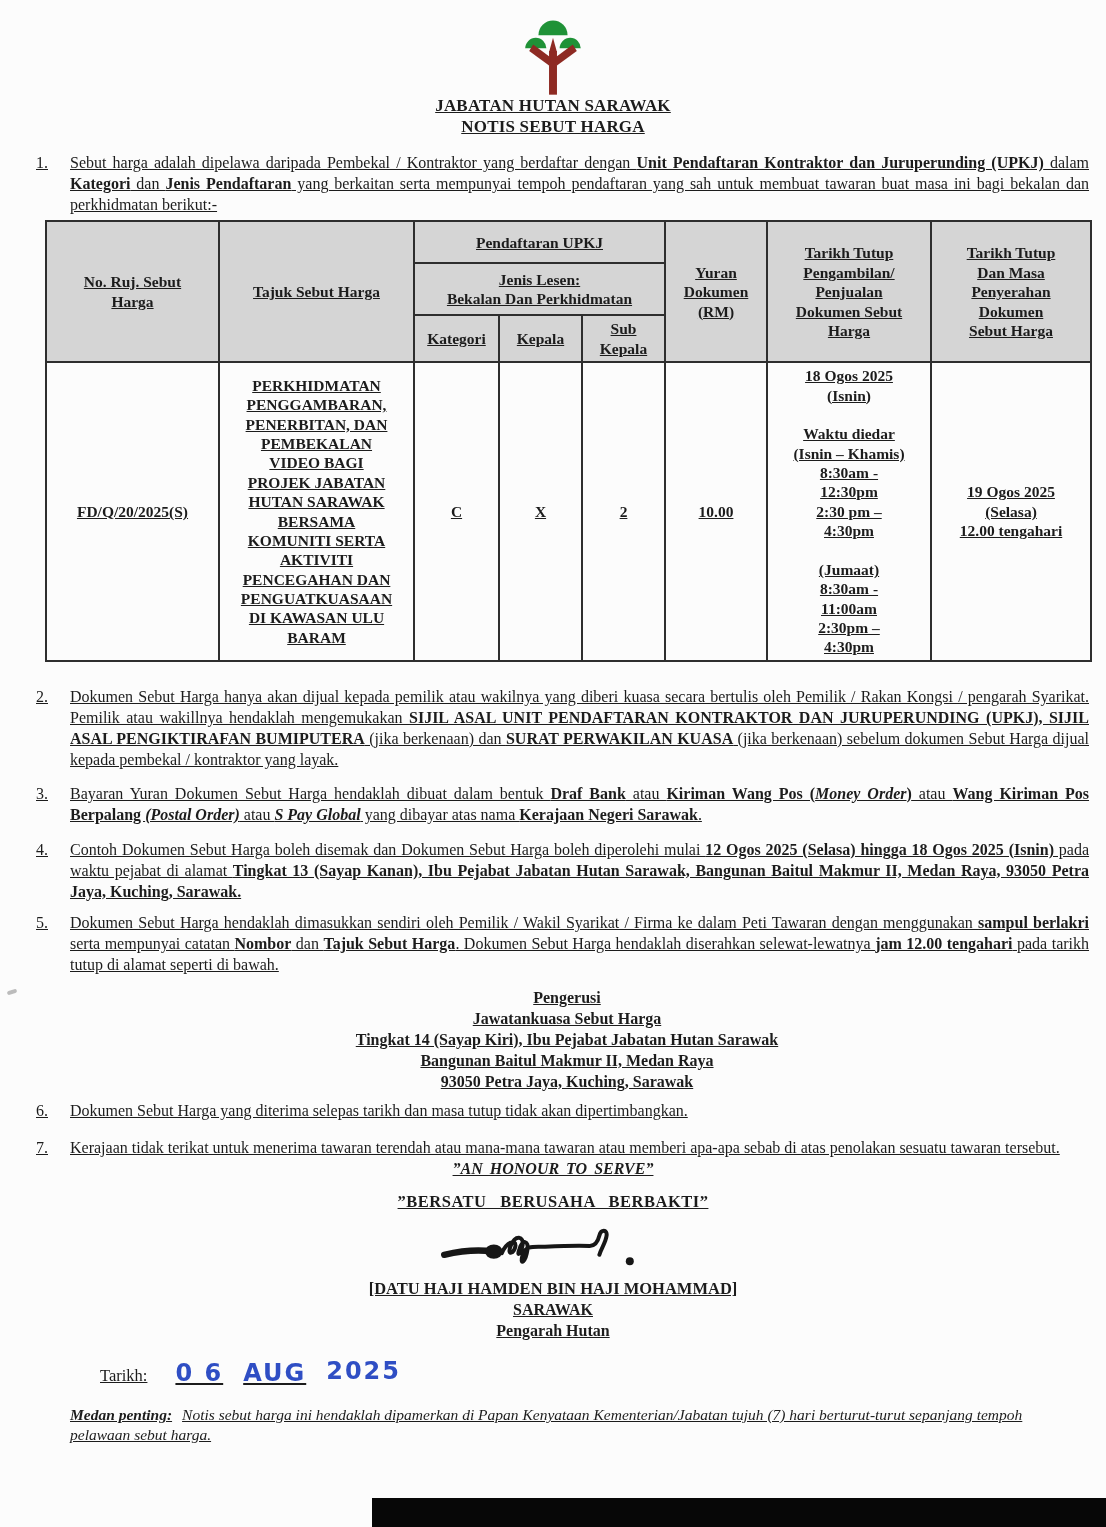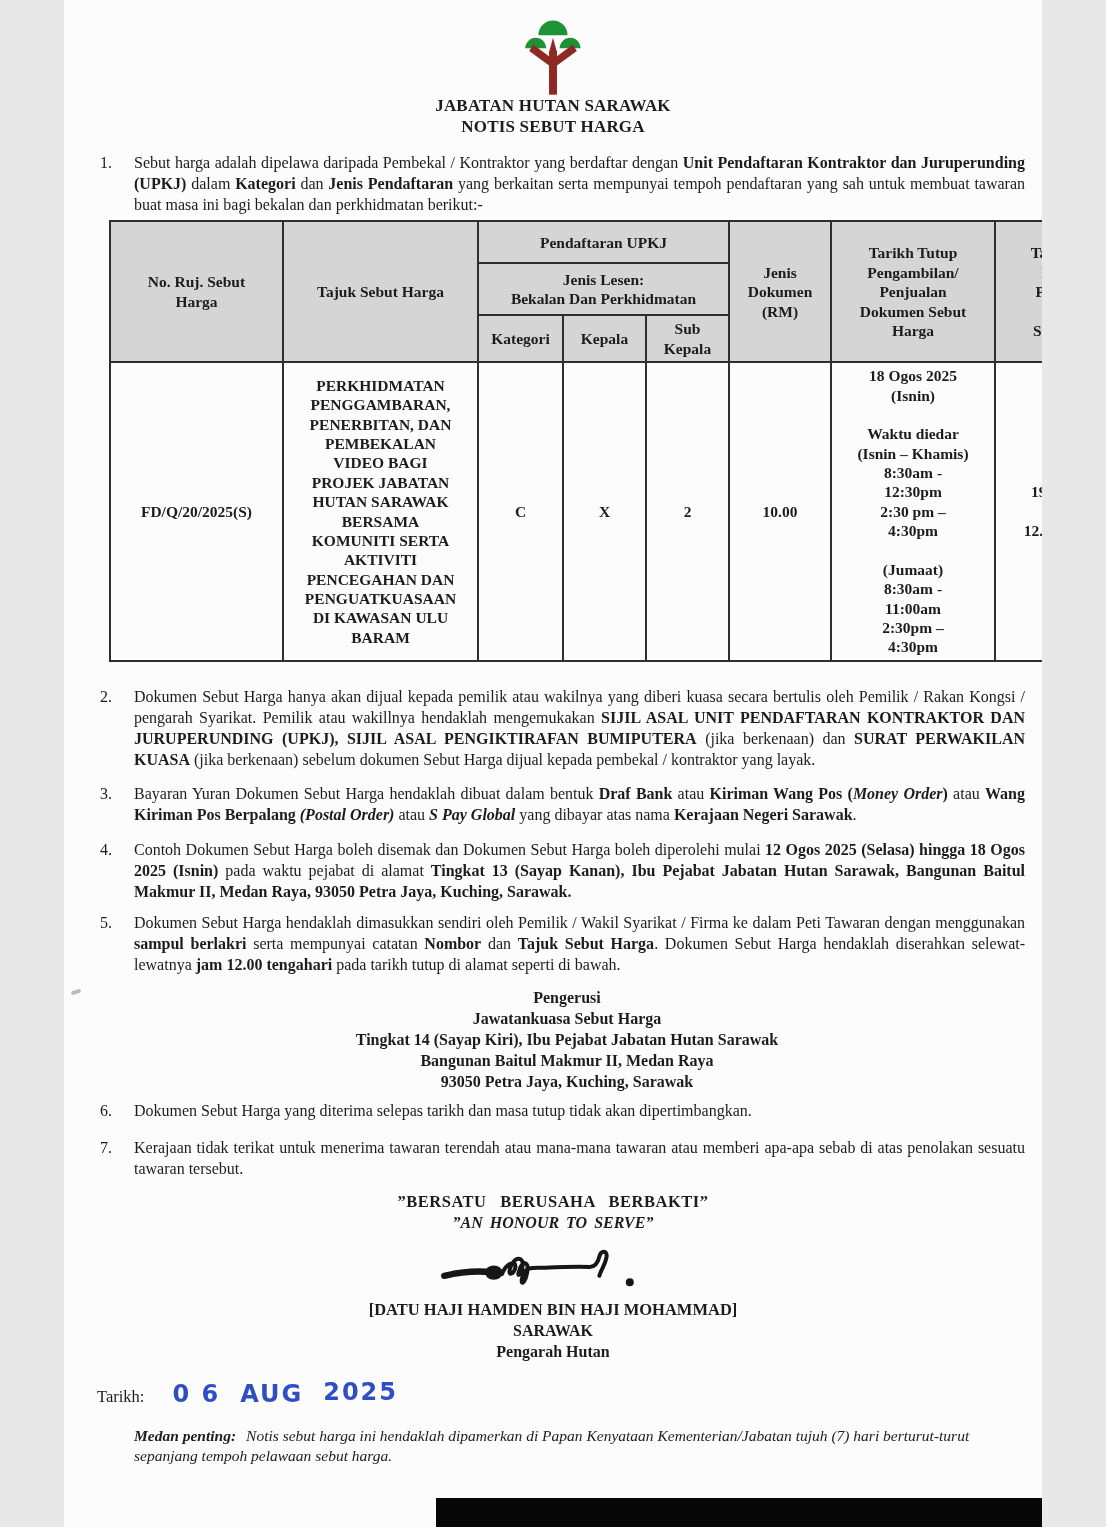--- a/index.html
+++ b/index.html
@@ -1,23 +1,24 @@
 <!DOCTYPE html>
 <html><head>
 <meta charset="utf-8">
 <style>
   html,body{margin:0;padding:0;background:#e8e8e8;}
   .page{
     position:relative;
-    width:978px;height:1527px;
+    width:1106px;height:1527px;
     background:#fcfcfc;
     font-family:"Liberation Serif", serif;
     color:#1c1c1c;
     overflow:hidden;
     margin:0 auto;
+    text-decoration:underline;
   }
   
   .logo-wrap{padding-top:10px;text-align:center;height:86px;}
   .header-titles{text-align:center;font-weight:bold;font-size:17px;line-height:1.22;letter-spacing:.2px;}
   
   .item{display:flex;padding:0 17px 0 36px;font-size:16px;line-height:21px;}
   .item .num{flex:0 0 34px;}
   .item .body{flex:1;text-align:justify;}
   .b{font-weight:bold;}
   .i{font-style:italic;}
@@ -35,21 +36,21 @@
   tr.body-row td{height:278px;}
   td.tajuk-cell{font-size:15.5px;}
   
   .center-bold{ text-align:center;font-weight:bold;font-size:16px;line-height:21px;}
   .slogan1{letter-spacing:.5px;word-spacing:9px;}
   .slogan2{font-style:italic;word-spacing:3px;}
   
   .sig-wrap{text-align:center;margin-top:6px;height:60px;}
   .sig-name{margin-top:0;}
   
-  .date-row{margin-top:18px;padding-left:33px;font-size:16.5px;display:flex;align-items:baseline;}
+  .date-row{margin-top:18px;padding-left:100px;font-size:16.5px;display:flex;align-items:baseline;}
   .stamp{margin-left:28px;font-family:"DejaVu Sans", sans-serif;font-weight:bold;color:#2f4ec4;font-size:24px;letter-spacing:2px;}
   .stamp span{margin-right:20px;}
   .stamp .yr{display:inline-block;transform:translateY(-2px);}
   
   .nota{margin-top:18px;padding:0 44px 0 70px;font-size:15.5px;line-height:20px;font-style:italic;}
   .nota .lbl{font-weight:bold;margin-right:10px;}
   
   .artifact-mark{position:absolute;left:7px;top:990px;width:10px;height:4px;background:#9a9a9a;border-radius:2px;transform:rotate(-18deg);opacity:.65;}
   .scan-bar{position:absolute;left:372px;right:0;bottom:0;height:29px;background:#070707;}
   svg{display:inline-block;vertical-align:top;}
@@ -90,21 +91,21 @@
         <col style="width:102px">
         <col style="width:164px">
         <col style="width:160px">
     </colgroup>
     <tbody>
         <tr>
       <th rowspan="3" class="pre">No. Ruj. Sebut
 Harga</th>
       <th rowspan="3">Tajuk Sebut Harga</th>
       <th colspan="3" style="height:34px;margin-left:36px;">Pendaftaran UPKJ</th>
-      <th rowspan="3" class="pre">Jenis
+      <th rowspan="3" class="pre">Yuran
 Dokumen
 (RM)</th>
       <th rowspan="3" class="pre">Tarikh Tutup
 Pengambilan/
 Penjualan
 Dokumen Sebut
 Harga</th>
       <th rowspan="3" class="pre">Tarikh Tutup
 Dan Masa
 Penyerahan
@@ -188,22 +189,22 @@
 
   <div class="item" style="margin-top:8px;">
     <div class="num">6.</div>
     <div class="body"><span>Dokumen Sebut Harga yang diterima selepas tarikh dan masa tutup tidak akan dipertimbangkan.</span></div>
   </div>
   <div class="item" style="margin-top:16px;">
     <div class="num">7.</div>
     <div class="body"><span>Kerajaan tidak terikat untuk menerima tawaran terendah atau mana-mana tawaran atau memberi apa-apa sebab di atas penolakan sesuatu tawaran tersebut.</span></div>
   </div>
 
+  <div class="center-bold slogan2" style="font-size:16px;">”AN HONOUR TO SERVE”</div>
   <div class="center-bold slogan1" style="margin-top:12px;font-size:16.5px;">”BERSATU BERUSAHA BERBAKTI”</div>
-  <div class="center-bold slogan2" style="font-size:16px;">”AN HONOUR TO SERVE”</div>
 
   <div class="sig-wrap">
     <svg viewBox="0 0 300 80" width="252" height="64" aria-hidden="true">
       <path d="M14,46 C36,41 52,40 66,41" stroke="#161616" stroke-width="8" stroke-linecap="round" fill="none"></path>
       <ellipse cx="76" cy="42" rx="11" ry="9" fill="#161616"></ellipse>
       <path d="M86,44 C92,30 104,26 103,35 C102,44 92,48 97,35 C103,20 114,23 112,34 C110,44 104,50 108,39 C112,26 120,28 118,40 C116,54 108,62 112,46 C115,34 126,36 140,36 C160,35 180,34 196,35 C202,35 206,30 208,22 C210,14 218,14 217,22 C216,31 210,38 208,46" stroke="#161616" stroke-width="5" stroke-linecap="round" fill="none"></path>
       <circle cx="246" cy="54" r="5" fill="#161616"></circle>
     </svg>
   </div>
   <div class="center-bold sig-name" style="font-size:16.5px;">[DATU HAJI HAMDEN BIN HAJI MOHAMMAD]</div>

